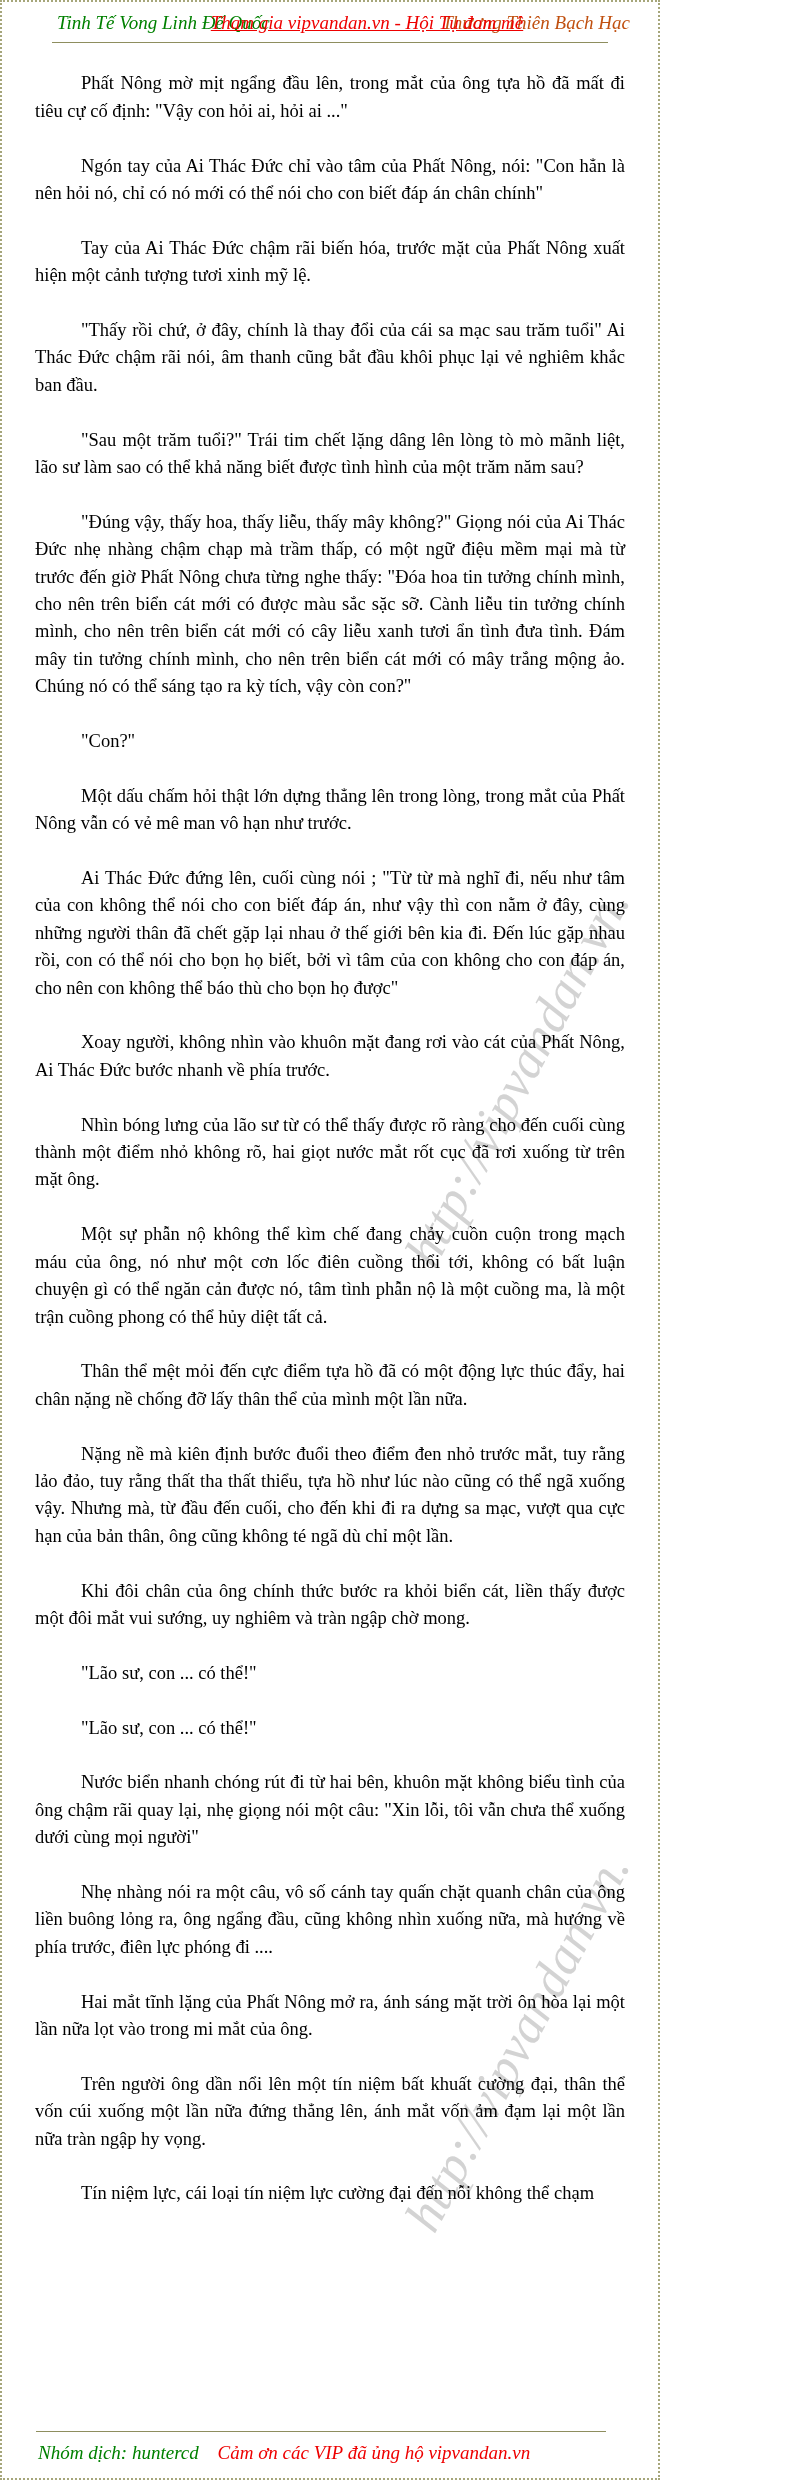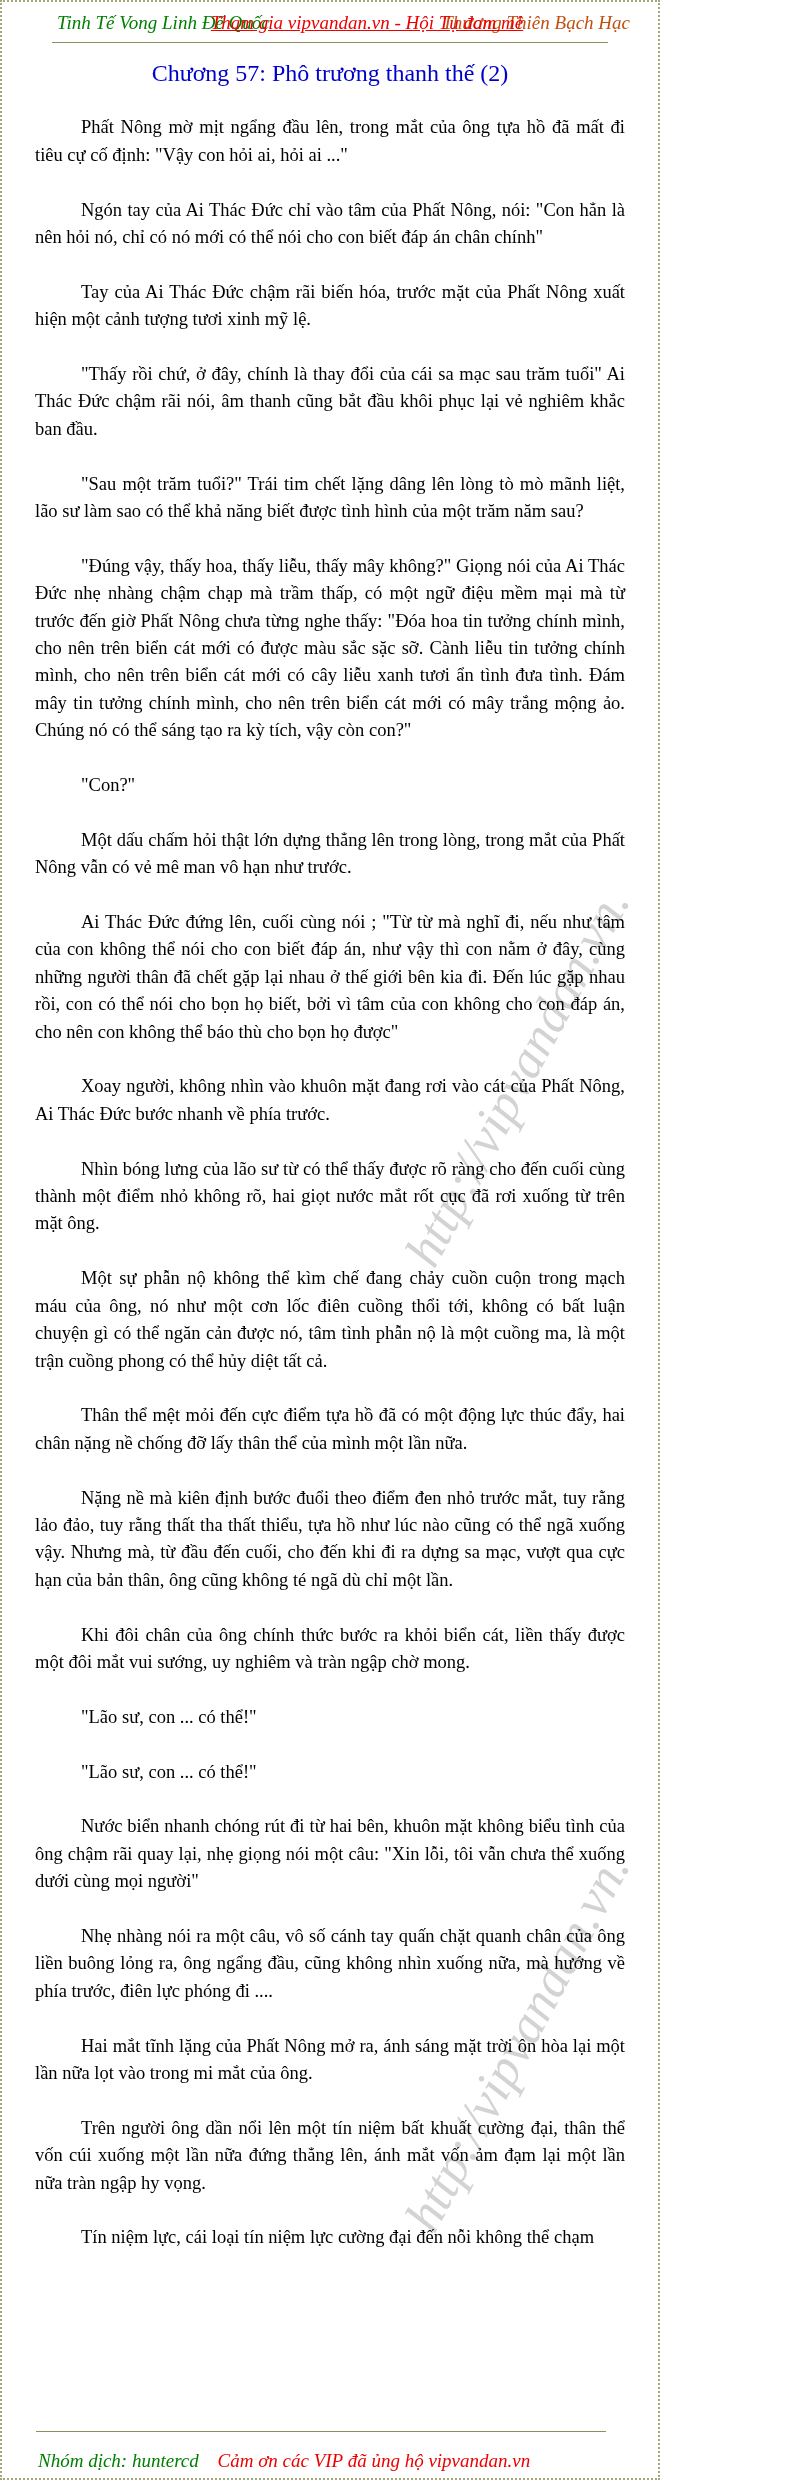--- a/index.html
+++ b/index.html
@@ -84,21 +84,21 @@
   
   .footer-rule {
     position: absolute;
     left: 34px; right: 52px; bottom: 46px;
     border: none;
     border-top: 1px solid #8e8e5e;
     margin: 0;
   }
   .footer {
     position: absolute;
-    left: 36px; right: 30px; bottom: 4px;
+    left: 36px; right: 30px; bottom: 12px;
     font-style: italic;
     font-size: 19px;
     line-height: 26px;
     white-space: nowrap;
   }
   .translator-credit { color: #008000; margin-right: 14px; }
   .vip-thanks { color: #ee0000; }
 </style>
 </head>
 <body>
@@ -108,21 +108,20 @@
   <div class="header">
     <div class="header-main">
       <span class="book-title">Tinh Tế Vong Linh Đế Quốc</span>
       <span class="author-name">Thương Thiên Bạch Hạc</span>
     </div>
     <div class="site-promo">Tham gia vipvandan.vn - Hội Tụ đam mê</div>
   </div>
 
   <hr class="header-rule">
 
-  <h1 class="chapter-title">Chương 57: Phô trương thanh thế (2)</h1>
 
   <div class="wm wm1">http://vipvandan.vn.</div>
   <div class="wm wm2">http://vipvandan.vn.</div>
 
   <div class="content">
       <p class="para">Phất Nông mờ mịt ngẩng đầu lên, trong mắt của ông tựa hồ đã mất đi tiêu cự cố định: "Vậy con hỏi ai, hỏi ai ..."</p>
       <p class="para">Ngón tay của Ai Thác Đức chỉ vào tâm của Phất Nông, nói: "Con hẳn là nên hỏi nó, chỉ có nó mới có thể nói cho con biết đáp án chân chính"</p>
       <p class="para">Tay của Ai Thác Đức chậm rãi biến hóa, trước mặt của Phất Nông xuất hiện một cảnh tượng tươi xinh mỹ lệ.</p>
       <p class="para">"Thấy rồi chứ, ở đây, chính là thay đổi của cái sa mạc sau trăm tuổi" Ai Thác Đức chậm rãi nói, âm thanh cũng bắt đầu khôi phục lại vẻ nghiêm khắc ban đầu.</p>
       <p class="para">"Sau một trăm tuổi?" Trái tim chết lặng dâng lên lòng tò mò mãnh liệt, lão sư làm sao có thể khả năng biết được tình hình của một trăm năm sau?</p>

